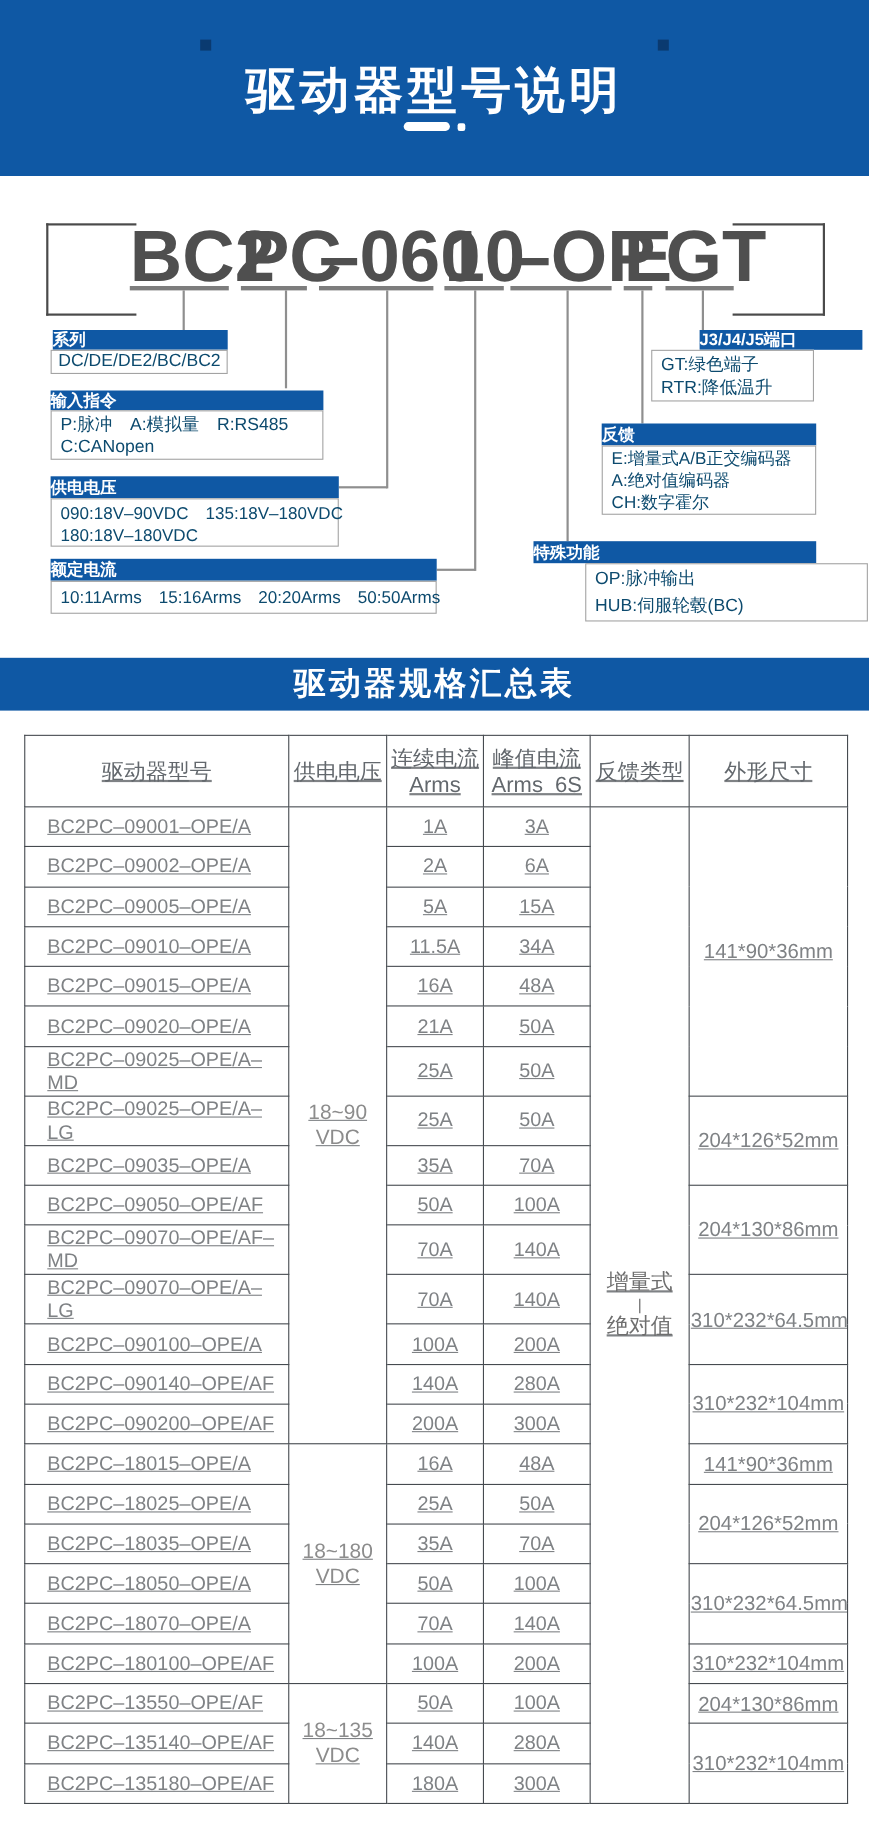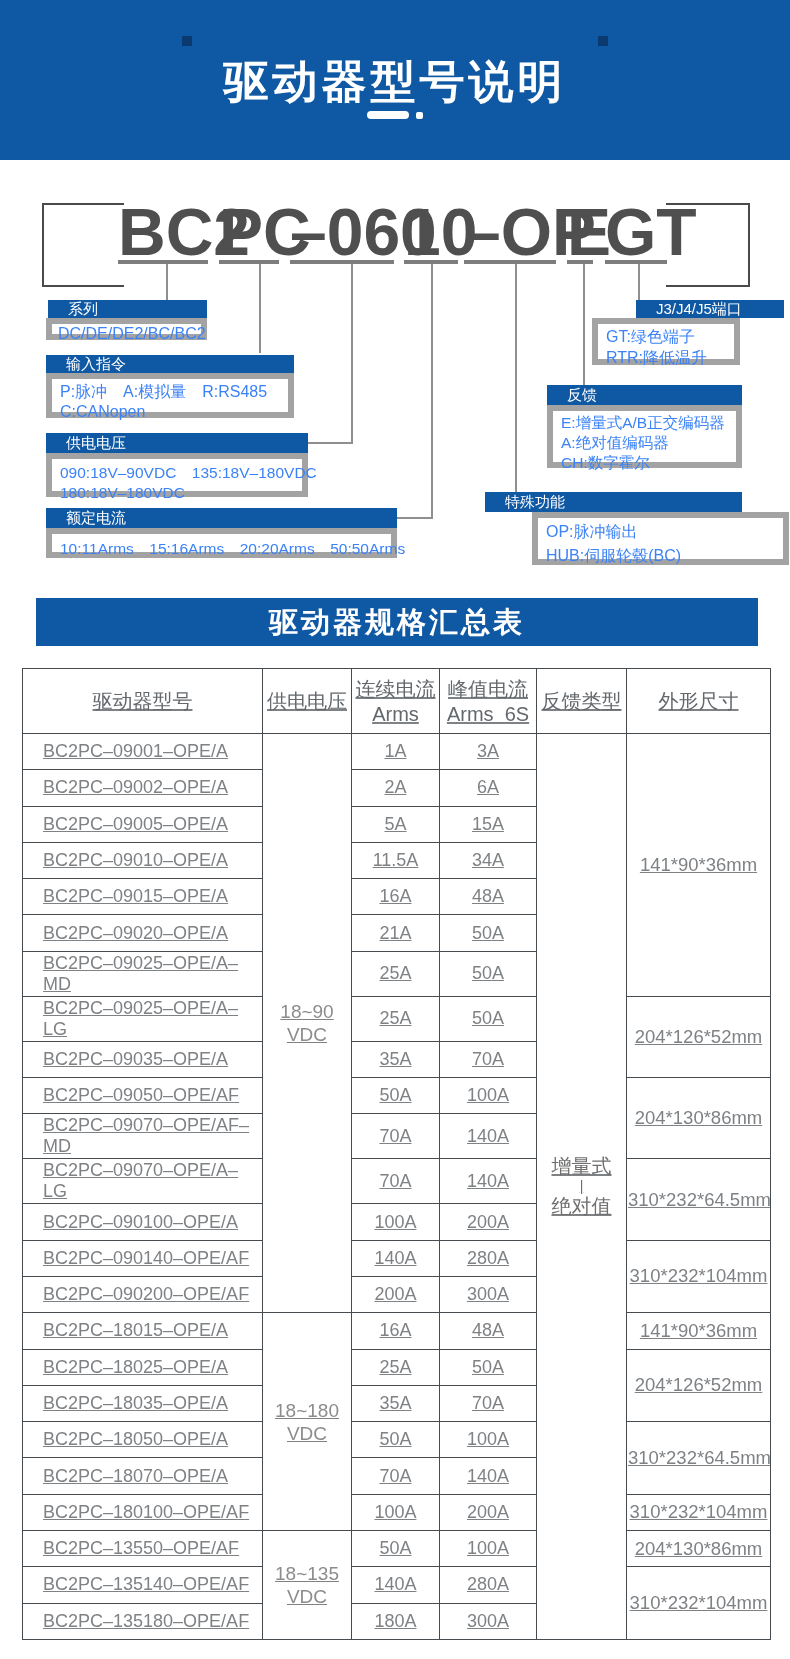--- a/index.html
+++ b/index.html
@@ -18,28 +18,28 @@
   
   .bracket{position:absolute;top:203px;height:80px;}
   .bracket-l{left:42px;width:80px;border:2px solid #4a4a4a;border-right:none;}
   .bracket-r{left:666px;width:82px;border:2px solid #4a4a4a;border-left:none;}
   .seg{position:absolute;top:206px;height:54px;line-height:52px;text-align:center;
        font-size:66px;font-weight:600;color:#4f4f4f;white-space:nowrap;
        border-bottom:4px solid #7d7d7d;}
   .vline{position:absolute;width:2px;background:#8f8f8f;}
   .hline{position:absolute;height:2px;background:#8f8f8f;}
 
-  .cbox-h{position:absolute;background:var(--accent,#0f58a4);color:#fff;font-weight:400;
-          font-size:15px;padding-left:20px;display:flex;align-items:center;box-sizing:border-box;}
-  .cbox-c{position:absolute;background:#fff;border:6px solid #a3a3a3;color:#3b82f6;
+  .cbox-h{position:absolute;background:var(--accent,#0f58a4);color:#fff;font-weight:700;
+          font-size:15px;padding-left:0;display:flex;align-items:center;box-sizing:border-box;}
+  .cbox-c{position:absolute;background:#fff;border:1px solid #a3a3a3;color:#0c4a6e;
           font-size:16px;box-sizing:border-box;padding:2px 8px;}
   .cbox-c div{white-space:nowrap;}
 
   
-  .band2{position:absolute;left:0;top:598px;width:722px;height:48px;background:var(--accent,#0f58a4);margin-left:36px;}
+  .band2{position:absolute;left:0;top:598px;width:790px;height:48px;background:var(--accent,#0f58a4);}
   .band2-title{position:absolute;left:0;top:0;width:100%;height:48px;line-height:48px;text-align:center;
     color:#fff;font-size:29px;font-weight:600;letter-spacing:3px;}
 
   
   table.spec{position:absolute;left:22px;top:668px;width:748px;border-collapse:collapse;
     table-layout:fixed;font-size:18px;color:#7f8285;}
   table.spec td,table.spec th{border:1px solid #464b50;overflow:hidden;}
   table.spec th{font-weight:400;color:#63686d;font-size:20px;height:62px;text-align:center;}
   table.spec tr{height:36.3px;text-decoration:underline;}
   td.model{text-align:left;padding-left:20px;font-size:18px;}

